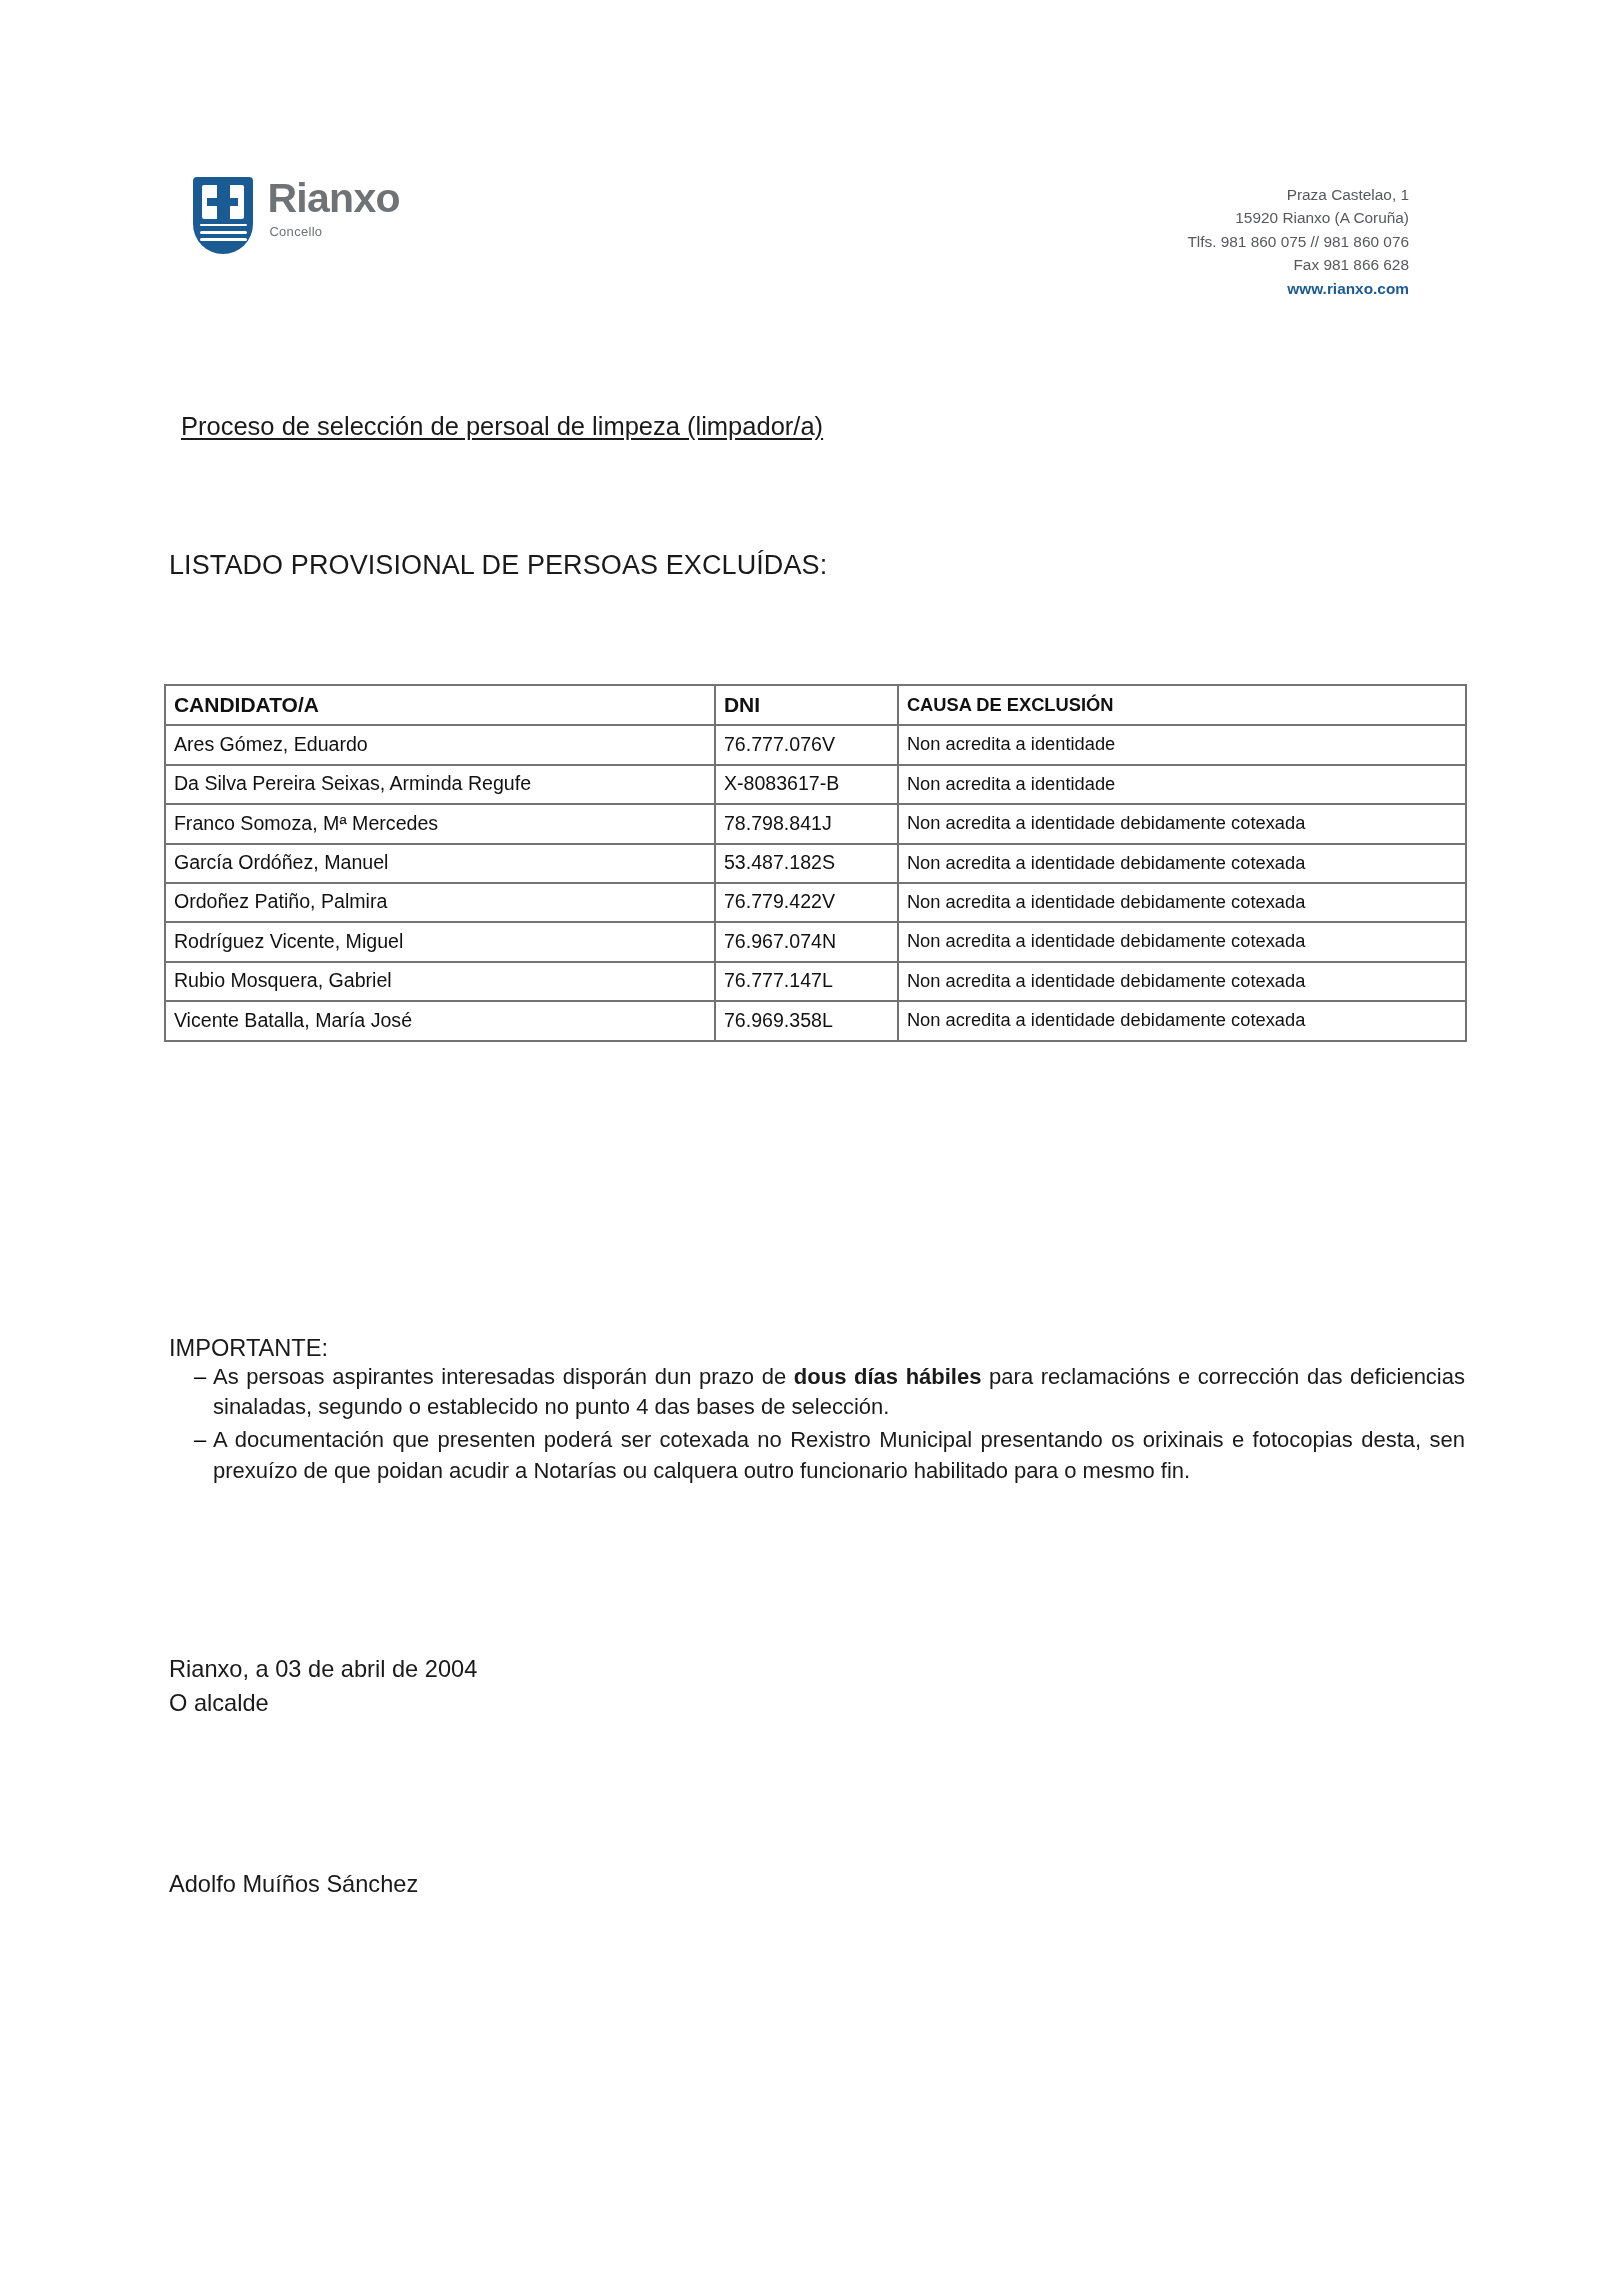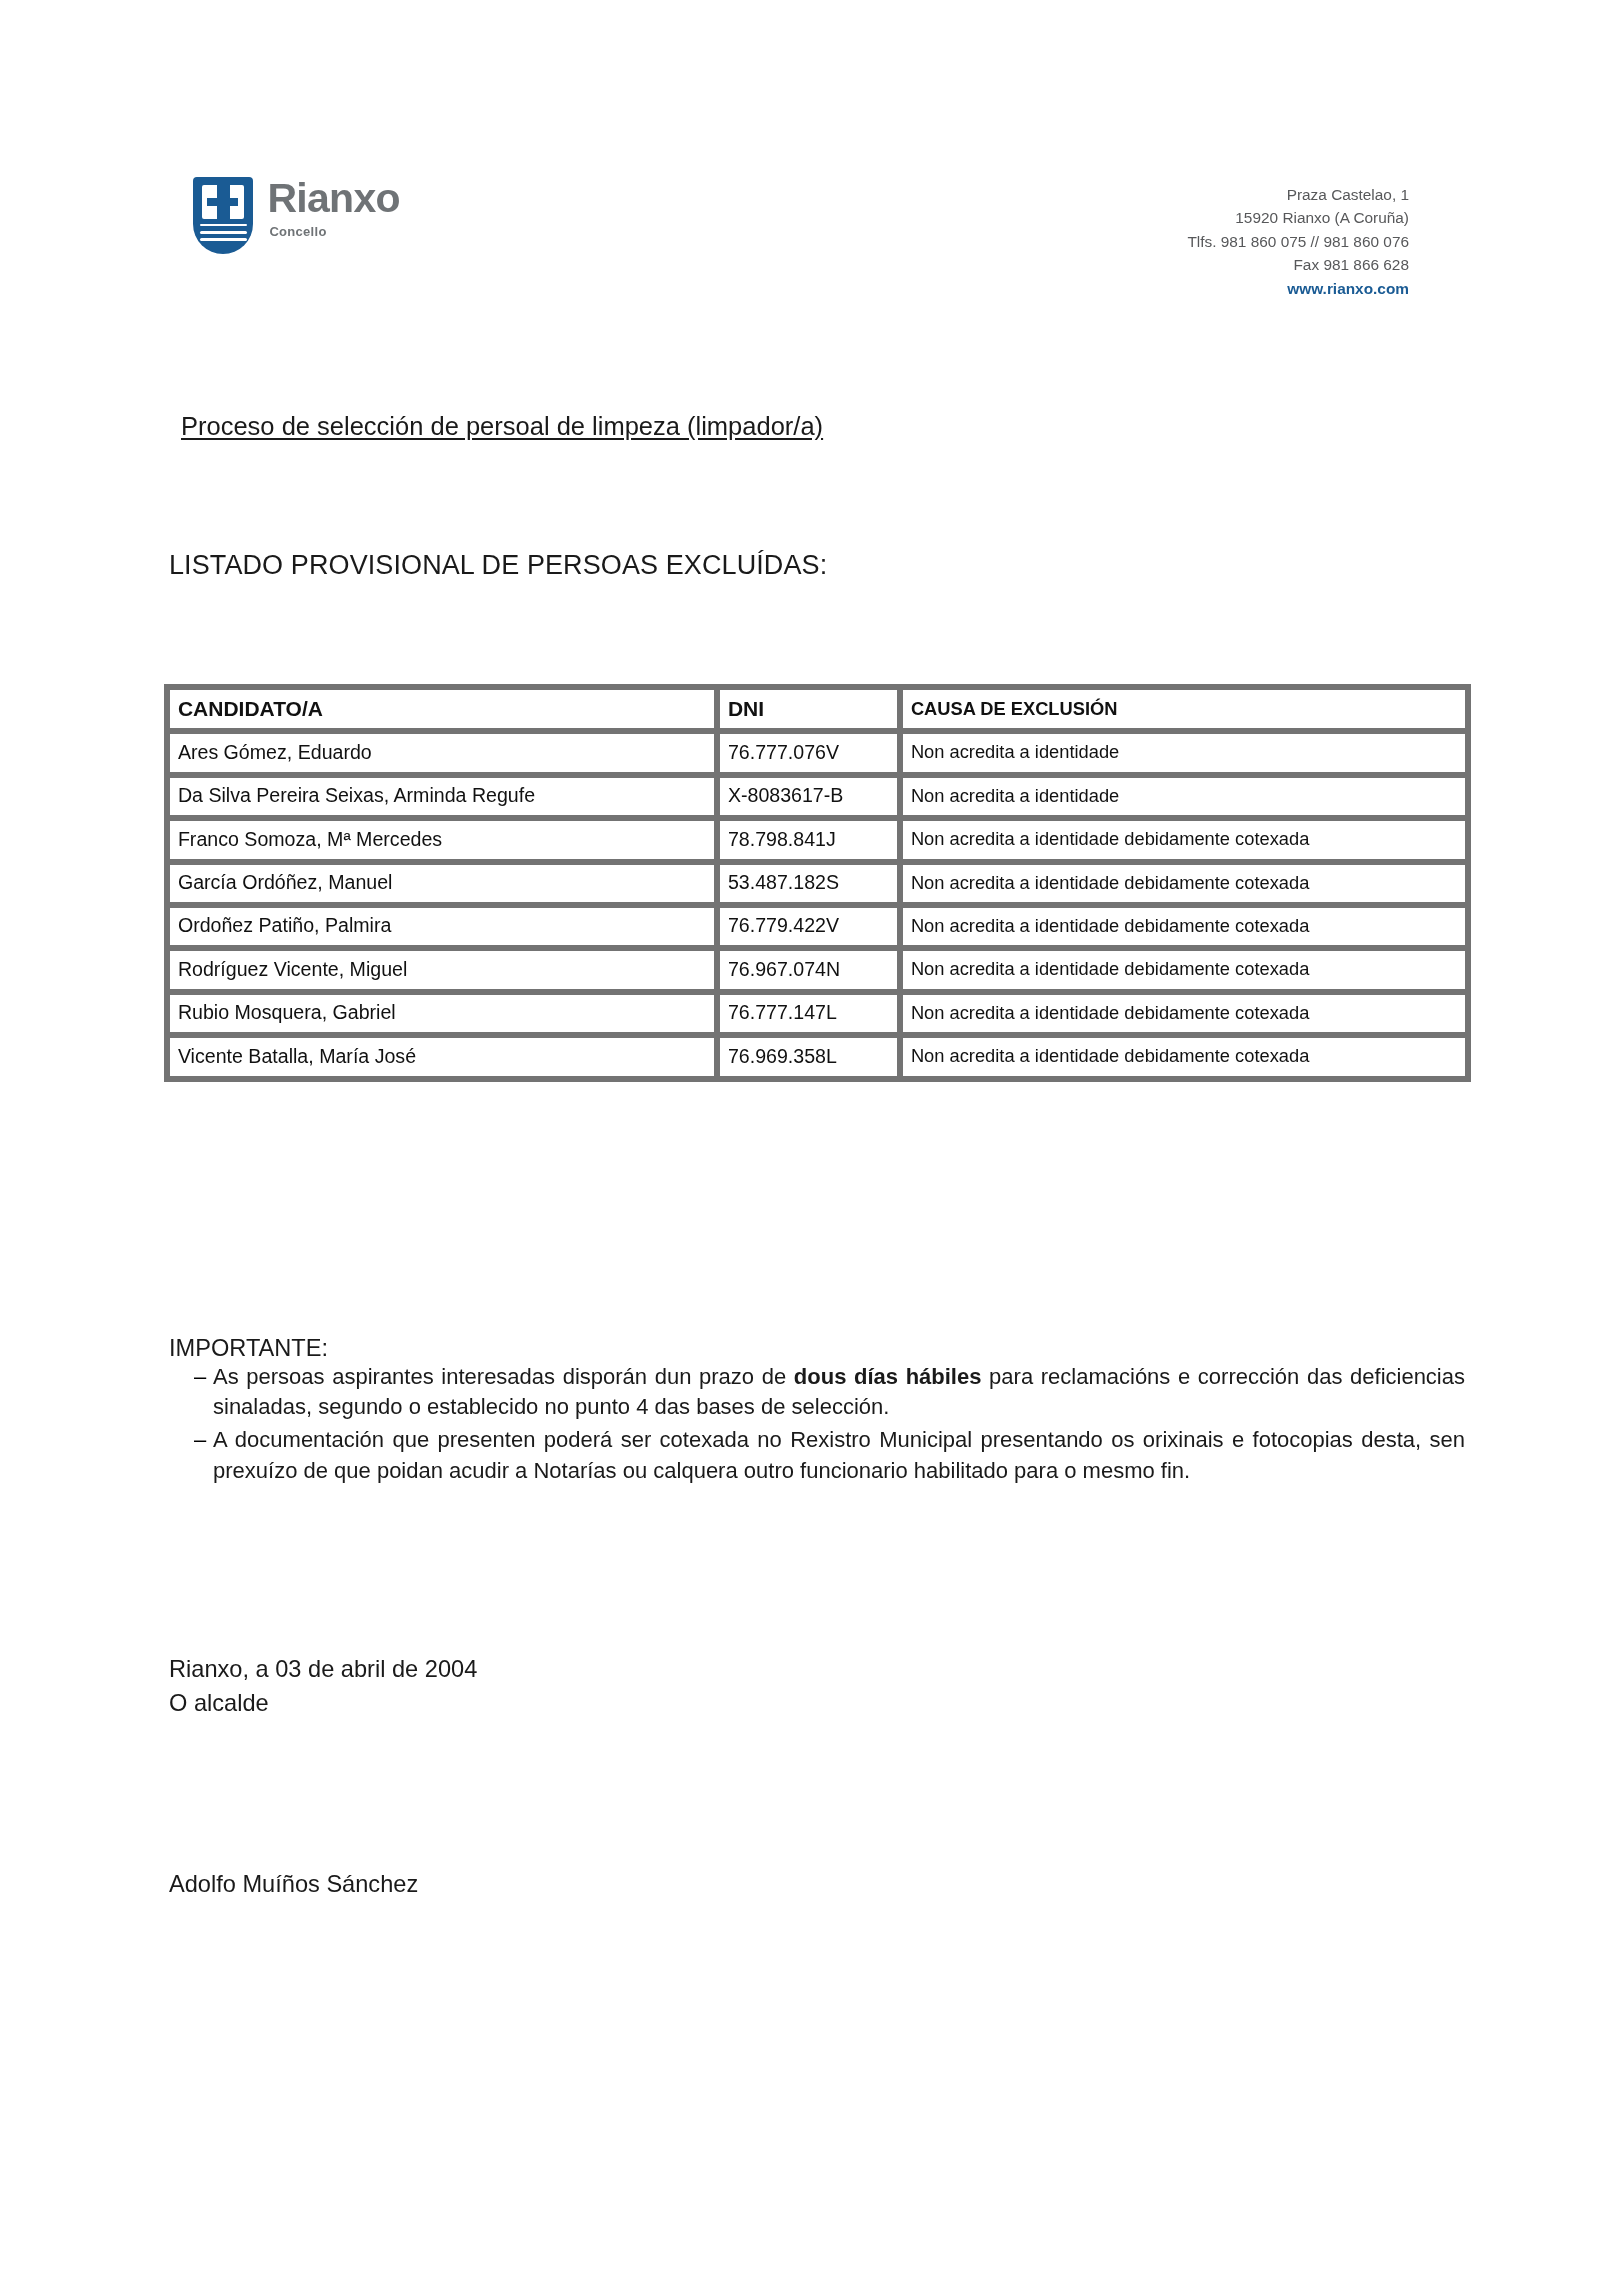--- a/index.html
+++ b/index.html
@@ -98,21 +98,21 @@
   }
   .wordmark .brand {
     font-size: 41px;
     font-weight: bold;
     color: #6f7376;
     letter-spacing: -0.7px;
     line-height: 1.05;
   }
   .wordmark .sub {
     font-size: 13px;
-    font-weight: bold;
+    font-weight: normal;
     color: #6f7376;
     letter-spacing: 0.3px;
     margin-top: 3.9px;
     margin-left: 2px;
   }
 
   .contact {
     position: absolute;
     right: 213px;
     top: 16px;
@@ -149,21 +149,21 @@
   
   table.excluded {
     position: absolute;
     left: 164px;
     top: 684px;
     width: 1301px;
     border-collapse: collapse;
     table-layout: fixed;
   }
   table.excluded td, table.excluded th {
-    border: 6px solid #737373;
+    border: 2px solid #737373;
     padding: 6.5px 7.9px 7.9px 7.9px;
     font-size: 19.6px;
     vertical-align: middle;
     text-align: left;
     font-weight: normal;
     color: #111111;
     height: 38px;
     box-sizing: border-box;
     white-space: nowrap;
     overflow: hidden;

